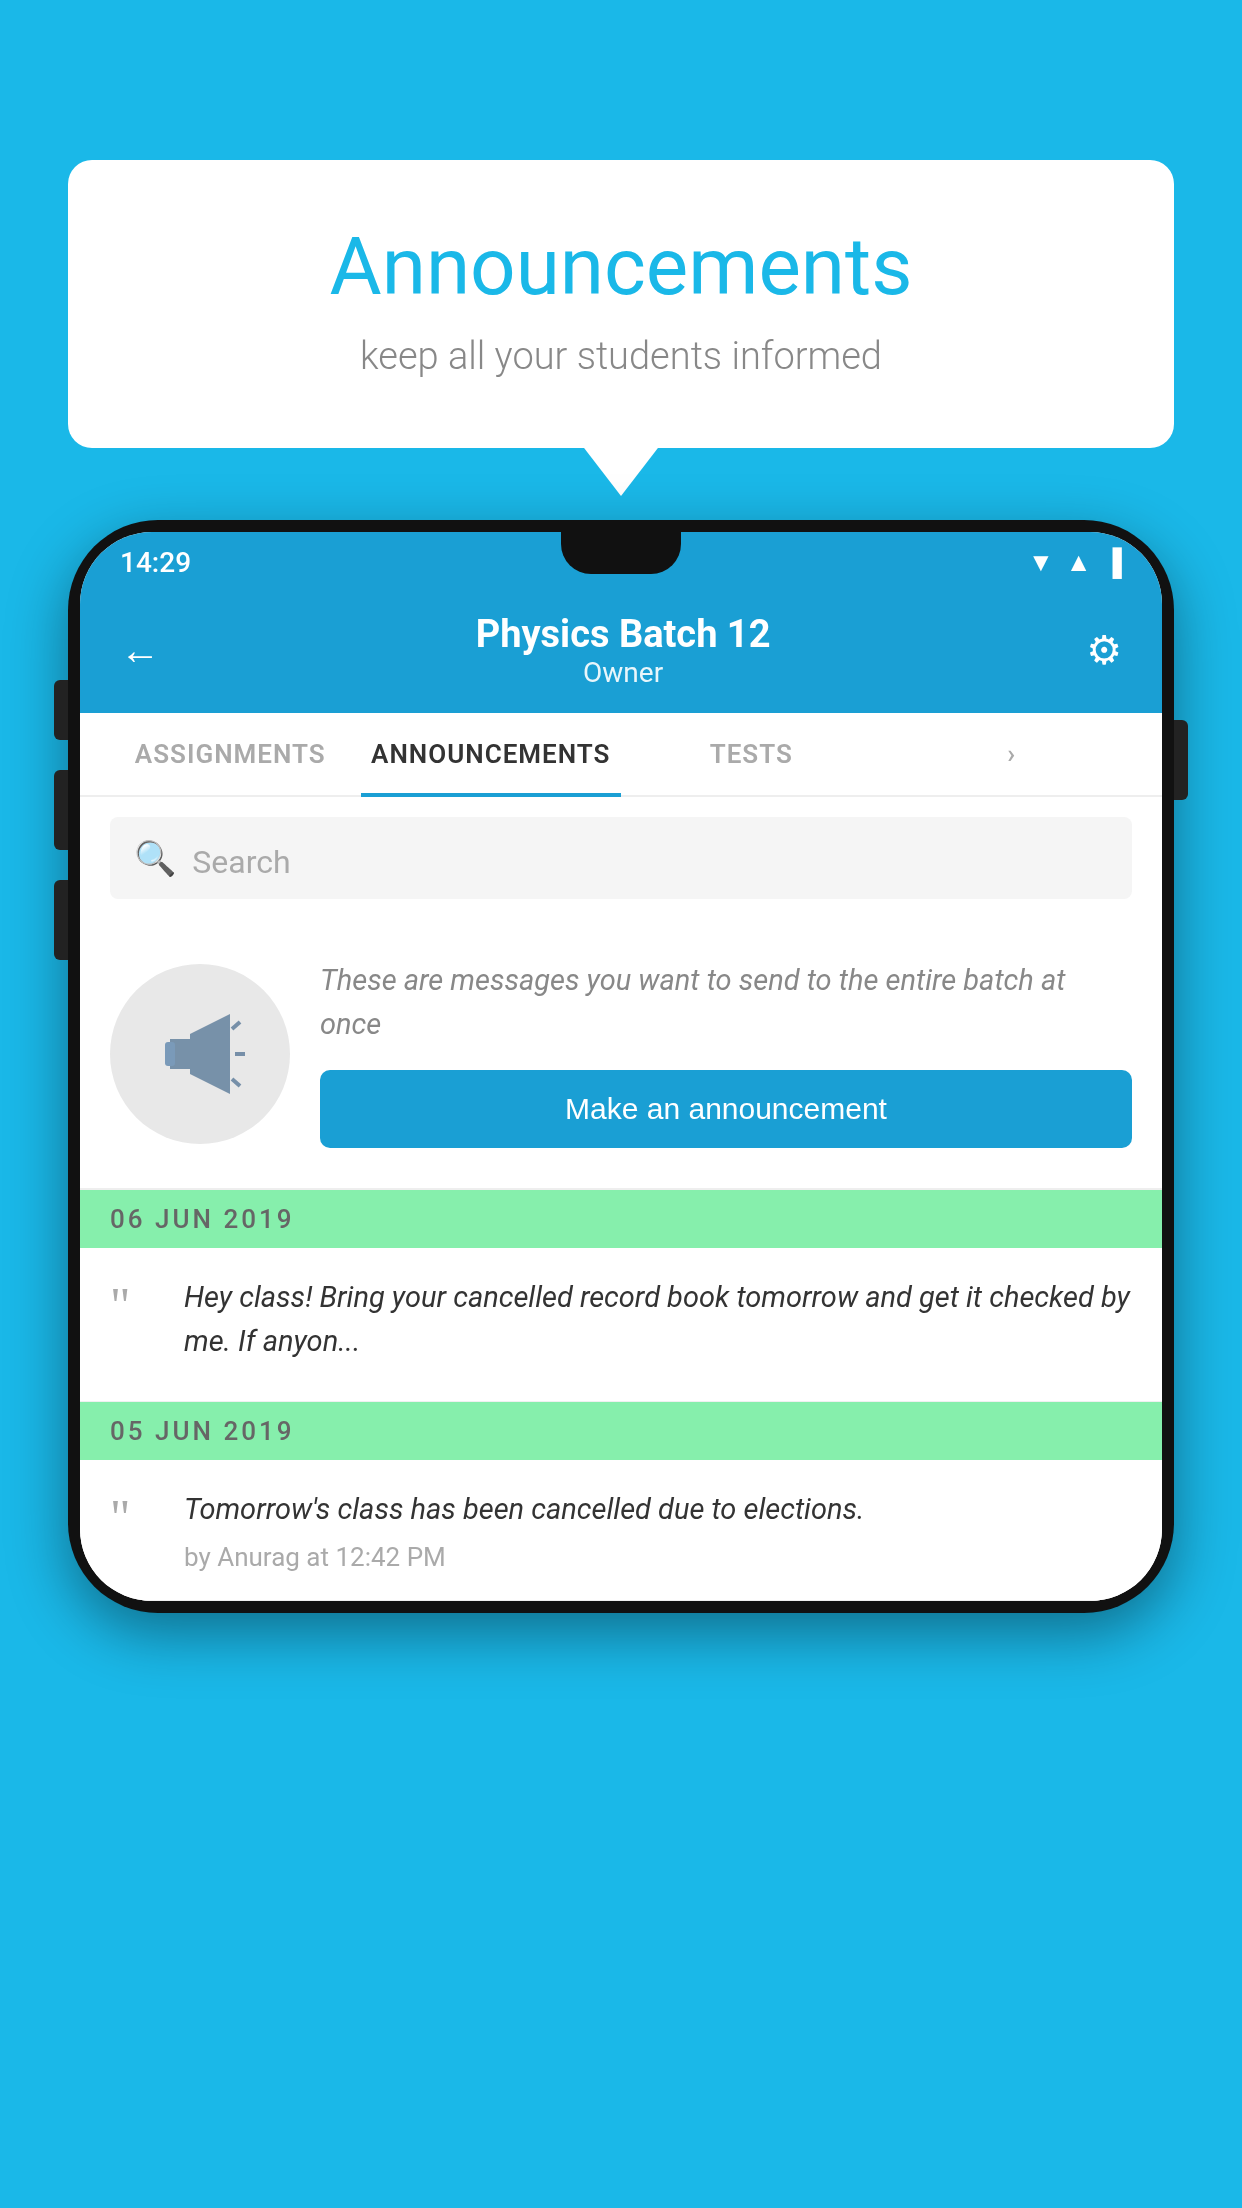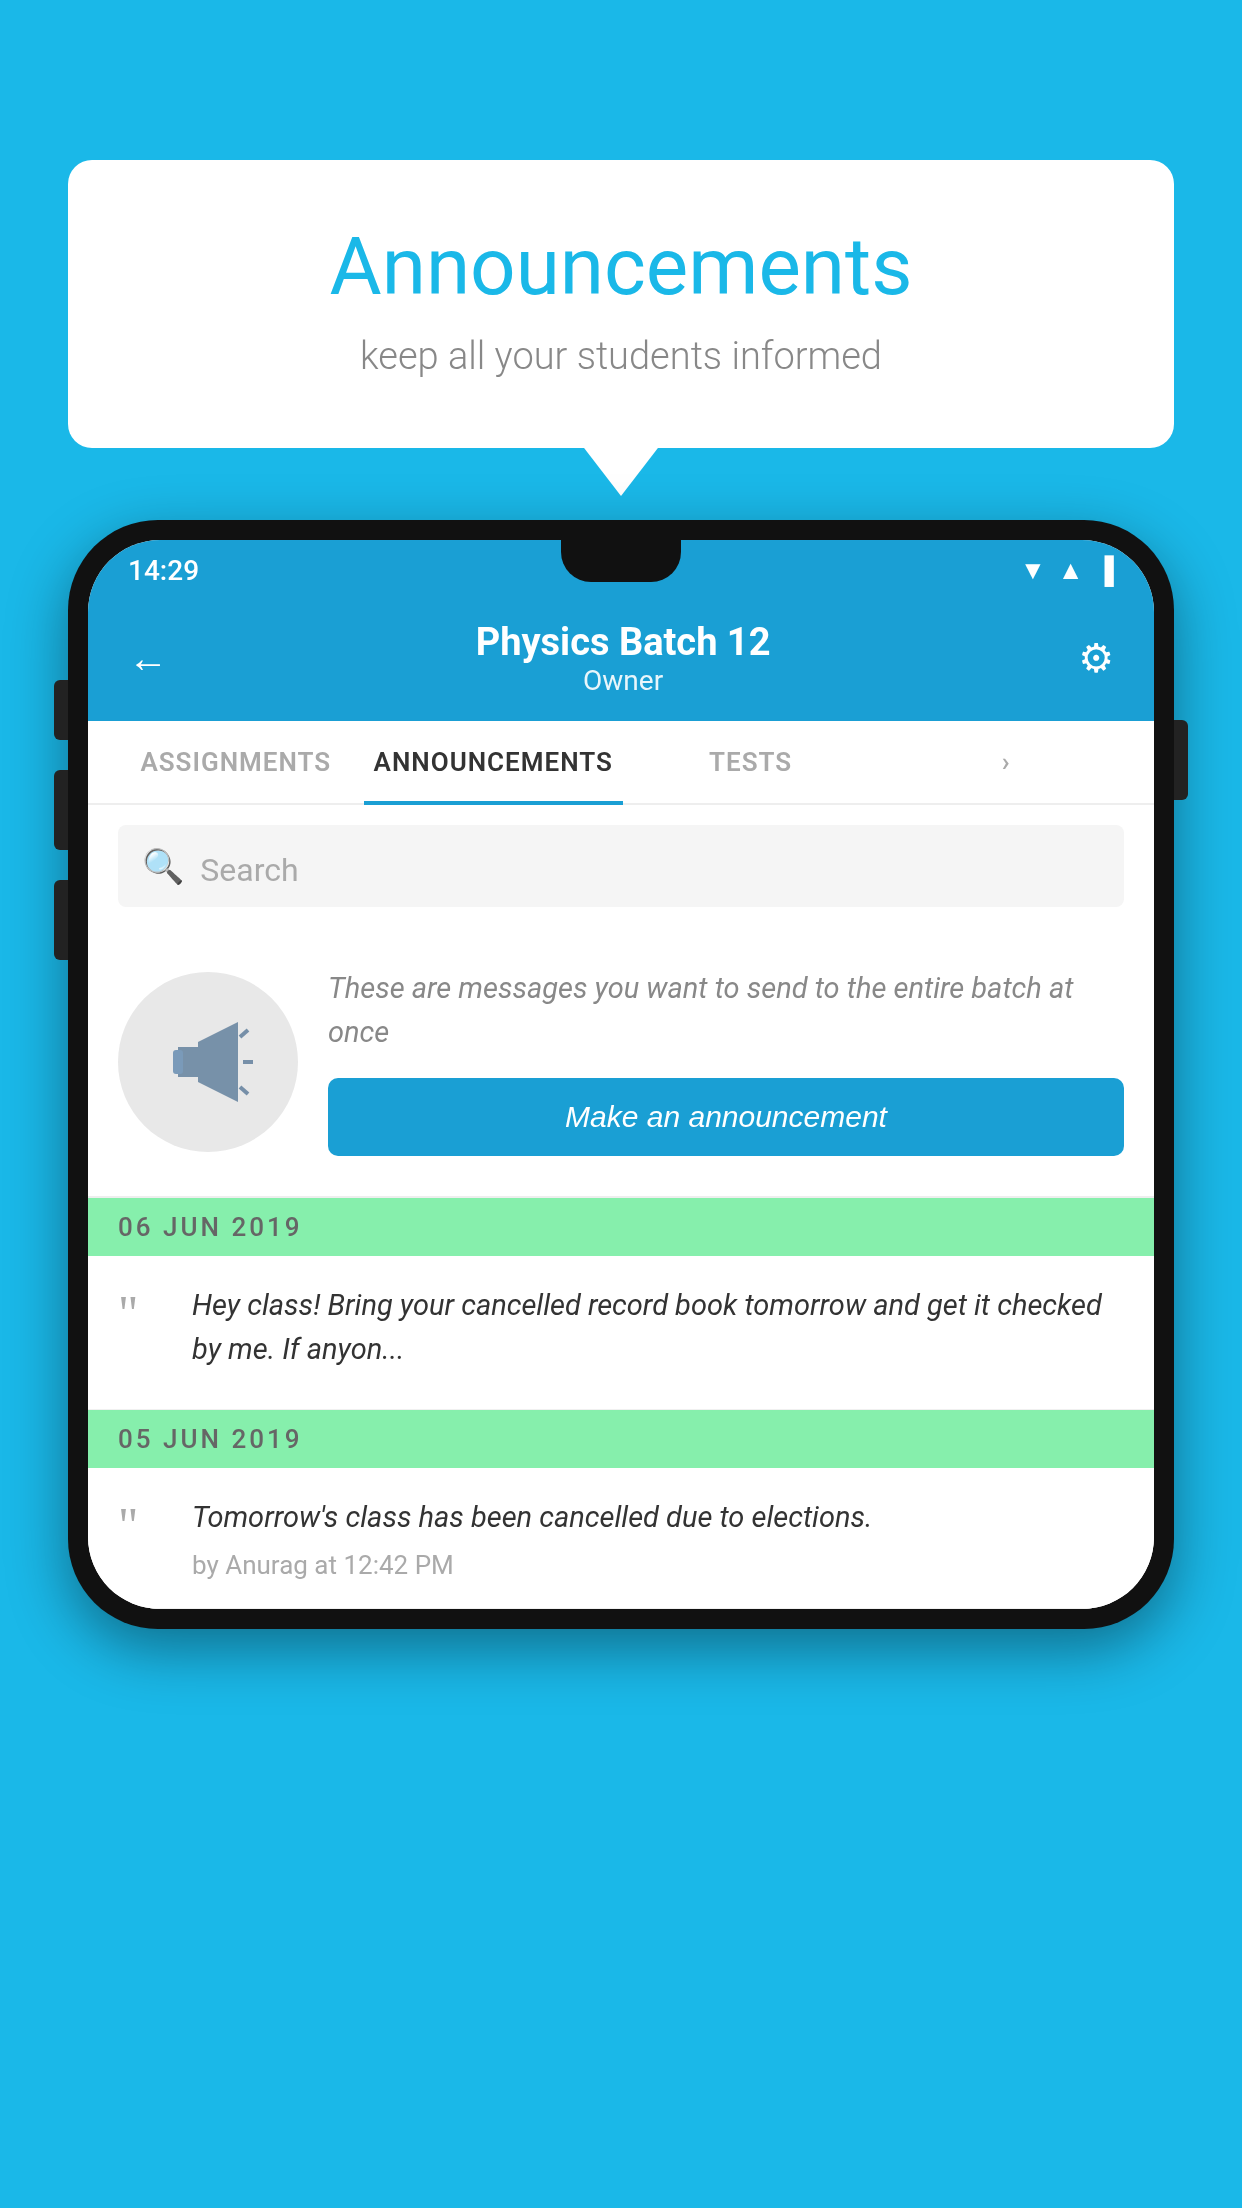--- a/index.html
+++ b/index.html
@@ -59,21 +59,21 @@
     .phone-wrapper {
       position: absolute;
       top: 520px;
       left: 68px;
       width: 1106px;
     }
 
     .phone-frame {
       background: #111111;
       border-radius: 90px;
-      padding: 20px;
+      padding: 12px;
       position: relative;
       box-shadow: 0 20px 60px rgba(0,0,0,0.4);
     }
 
     
     .phone-screen {
       background: #ffffff;
       border-radius: 72px;
       overflow: hidden;
       position: relative;
@@ -257,21 +257,20 @@
       background: #1a9fd4;
       color: white;
       border: none;
       border-radius: 10px;
       padding: 22px 40px;
       font-size: 30px;
       font-weight: 500;
       cursor: pointer;
       width: 100%;
       text-align: center;
-      font-style: italic;
     }
 
     
     .date-separator {
       background: #86efac;
       padding: 14px 30px;
       color: #666666;
       font-size: 26px;
       letter-spacing: 3px;
       font-weight: 500;

